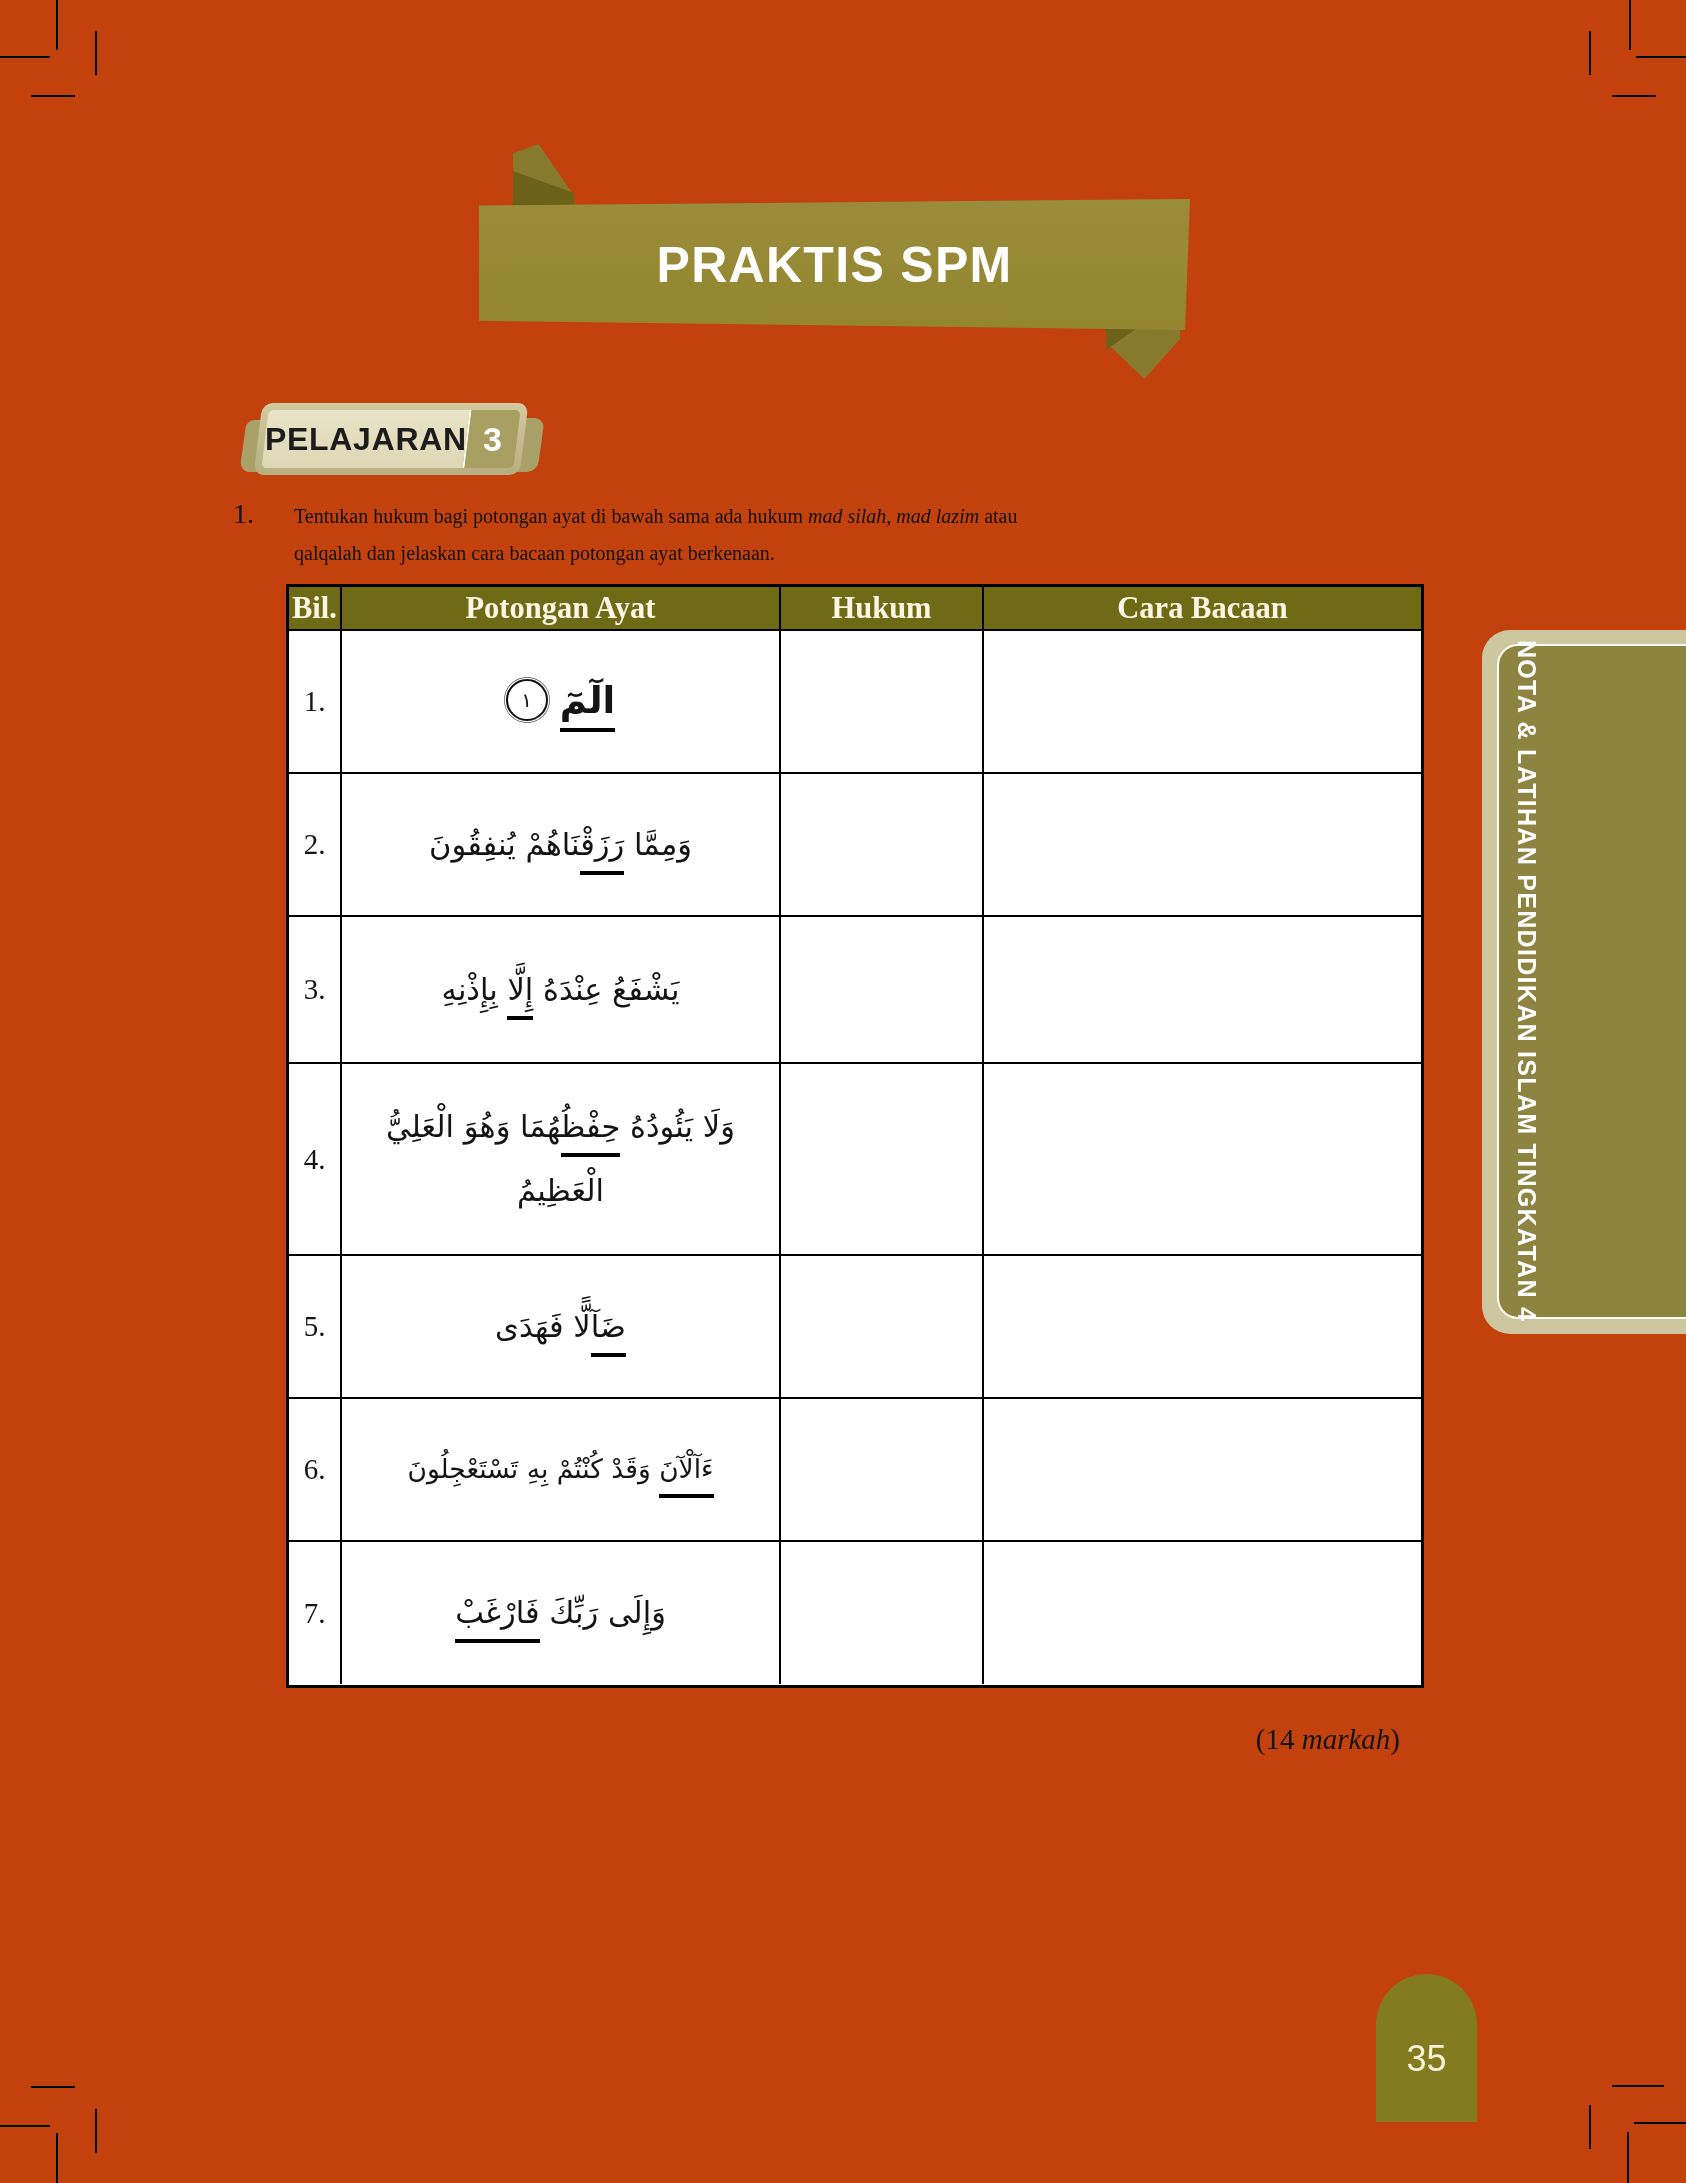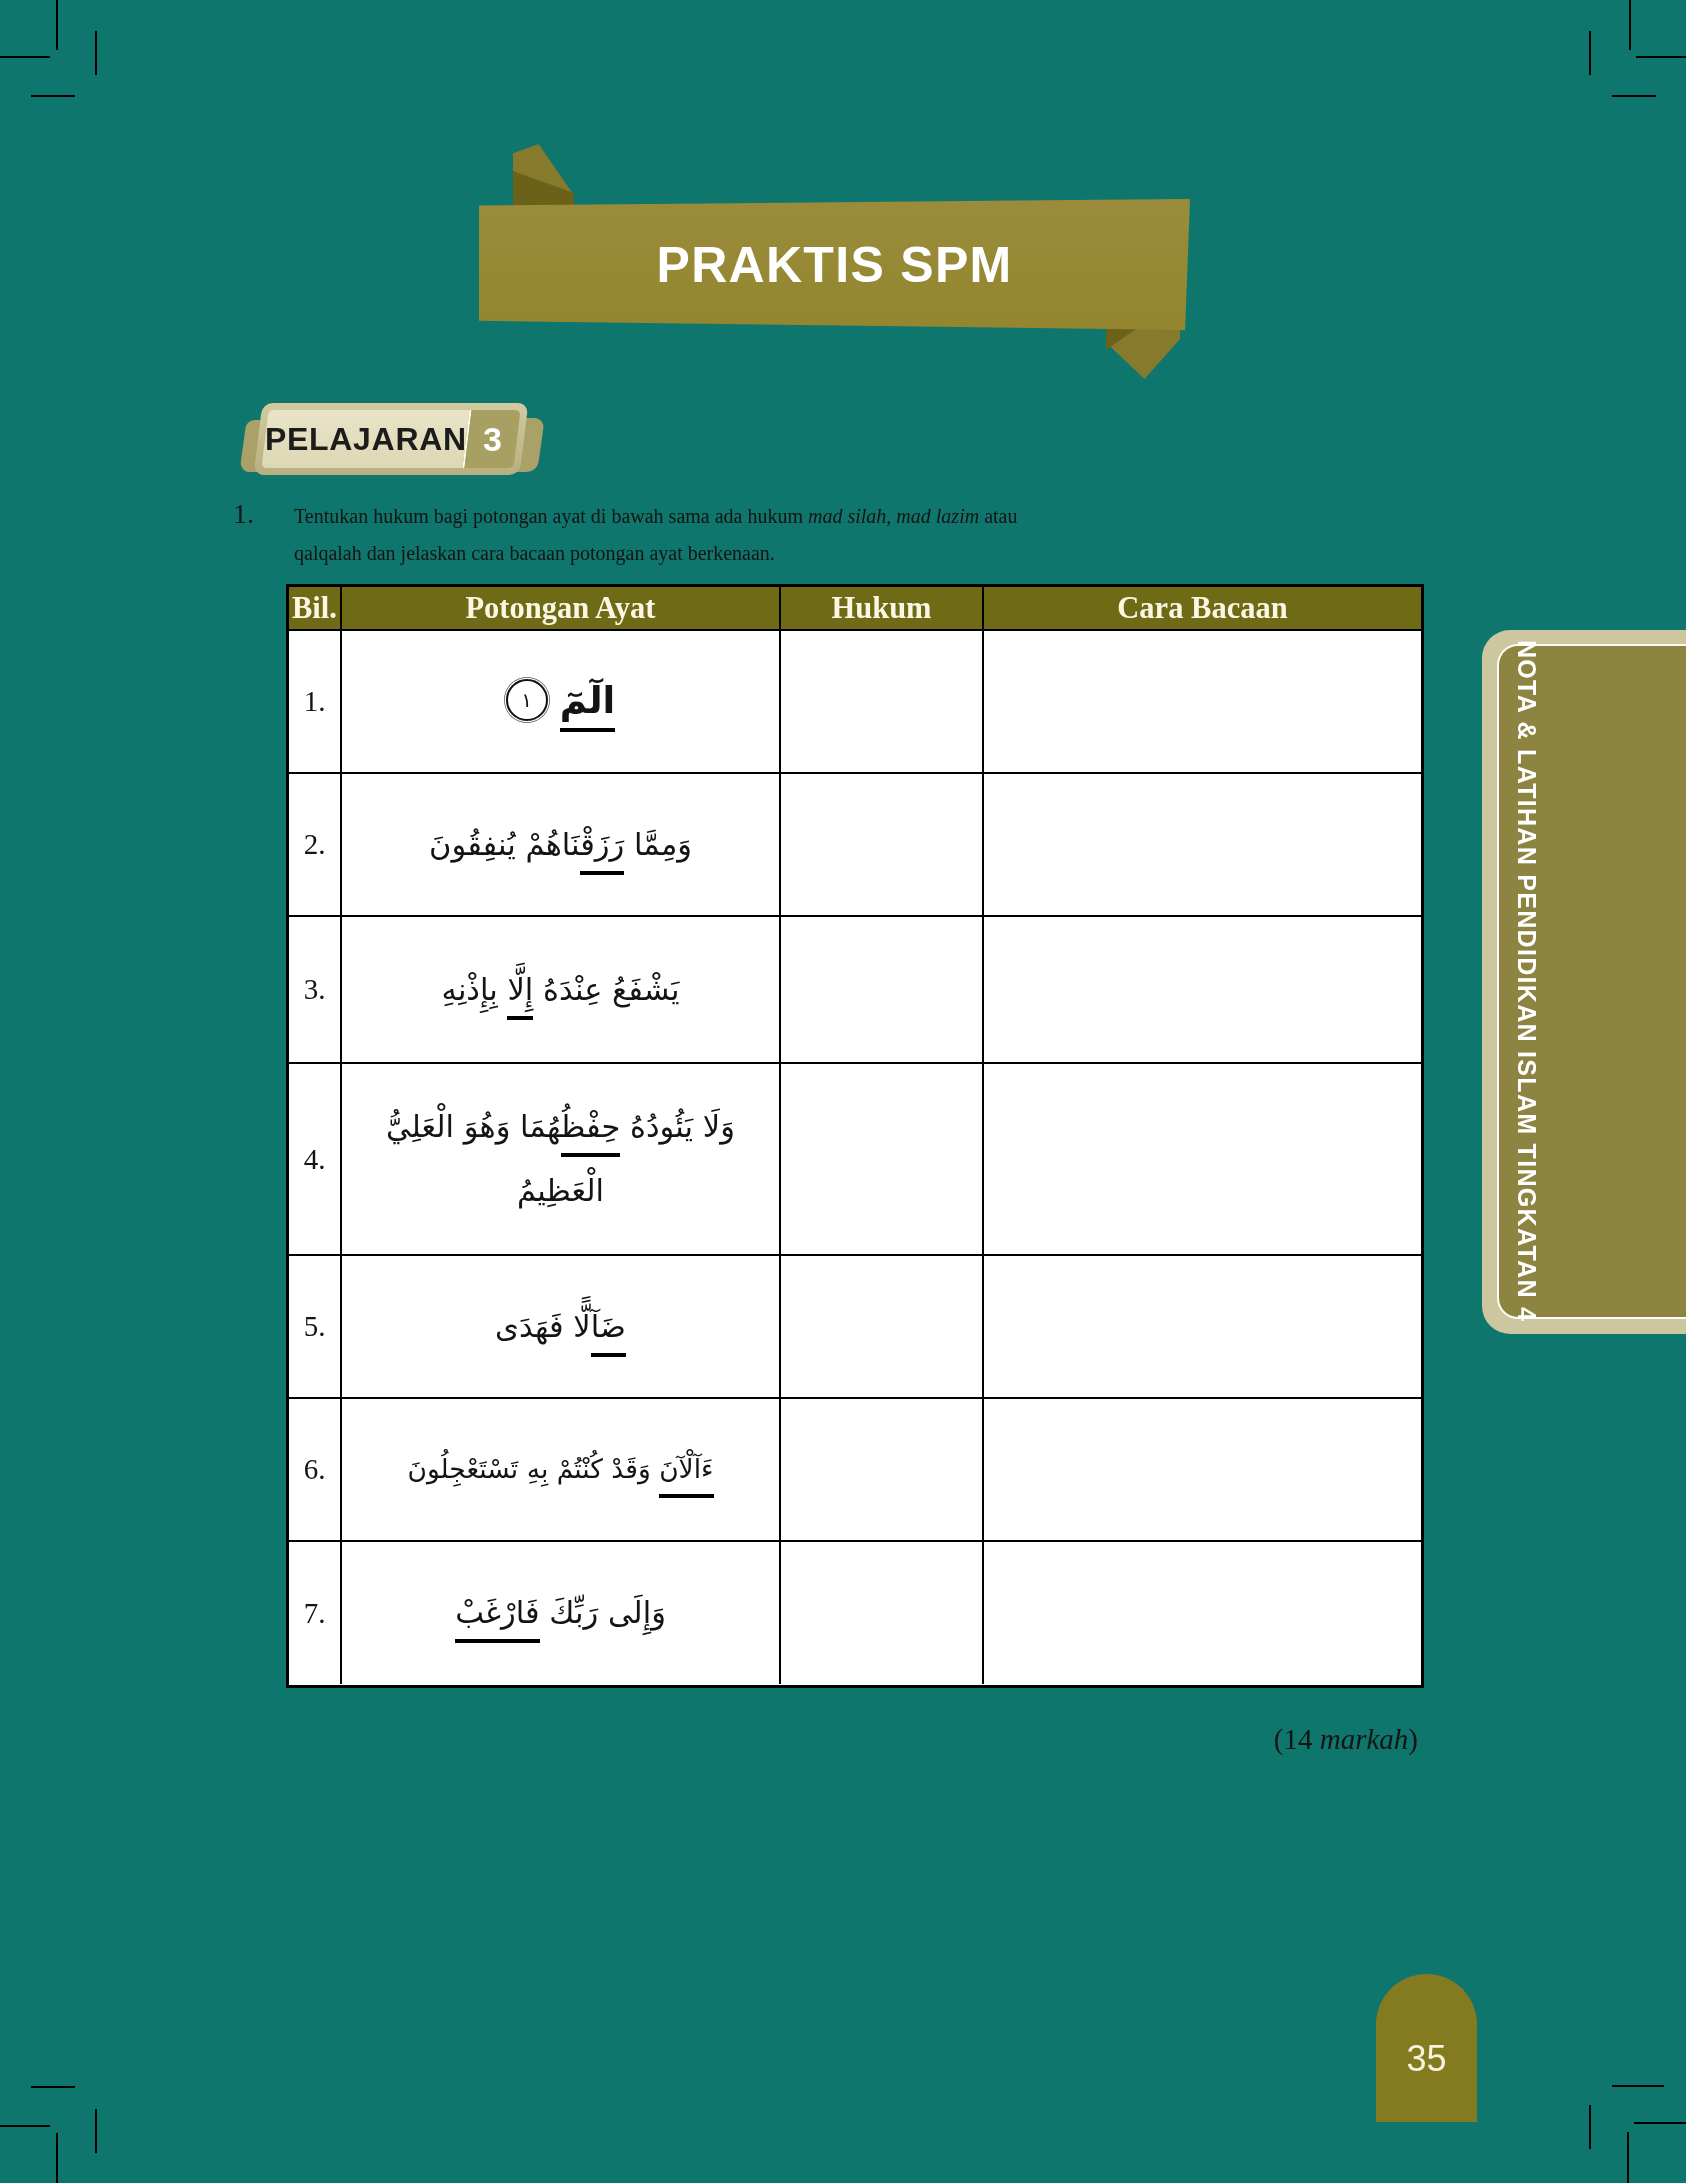--- a/index.html
+++ b/index.html
@@ -11,21 +11,21 @@
     --badge-khaki:#c5be92;
     --badge-light:#e9e4c8;
     --badge-number-bg:#a89f62;
     --badge-tail:#aaa169;
     --tab-light:#cdc79f;
     --tab-olive:#8e8442;
     --page-badge-olive:#847a20;
     --text-dark:#141414;
   }
   html,body{margin:0;padding:0;background:#ffffff;}
-  .page{position:relative;width:1686px;height:2183px;background:#0f766e;overflow:hidden;
+  .page{position:relative;width:1686px;height:2183px;background:#c2410c;overflow:hidden;
         font-family:"Liberation Serif",serif;color:var(--text-dark);}
 
   
   .cm{position:absolute;background:#000;}
 
   
   .banner-fold-tl{position:absolute;left:513px;top:144px;width:61px;height:66px;
     background:var(--banner-fold);
     clip-path:polygon(0% 14%,42% 0%,100% 78%,100% 100%,0% 100%);z-index:1;}
   .banner-fold-tl-shadow{position:absolute;left:513px;top:171px;width:61px;height:40px;
@@ -87,21 +87,21 @@
   .row-1 .ayat .u{border-bottom:4.6px solid #000;padding-bottom:5.3px;font-weight:bold;}
   .row-4 .ayat{white-space:normal;font-size:30.5px;line-height:2.1;text-align:center;}
   .row-6 .ayat{font-size:26.5px;}
   .ayah-marker{display:inline-flex;width:38px;height:38px;border:2px solid #111;
     border-radius:50%;align-items:center;justify-content:center;font-size:20px;
     margin-inline-start:12px;vertical-align:middle;position:relative;top:-2.7px;
     box-shadow:0 0 0 1.3px #fff,0 0 0 2px #555;}
   .ayah-marker:empty{display:none;}
 
   
-  .marks{position:absolute;top:1723px;left:286px;width:1132px;text-align:right;font-size:29px;}
+  .marks{position:absolute;top:1723px;left:268px;width:1132px;text-align:right;font-size:29px;}
   .marks em{font-style:italic;}
 
   
   .side-tab-outer{position:absolute;left:1482px;top:630px;width:212px;height:704px;
     background:var(--tab-light);border-radius:28px 0 0 28px;}
   .side-tab-inner{position:absolute;left:1497px;top:644px;width:199px;height:675px;
     background:var(--tab-olive);border-radius:21px 0 0 21px;
     border:2.7px solid #fffef6;border-right:none;box-sizing:border-box;}
   .side-tab-text{position:absolute;left:1505px;top:644px;height:675px;width:42px;
     writing-mode:vertical-rl;display:flex;align-items:center;justify-content:center;

